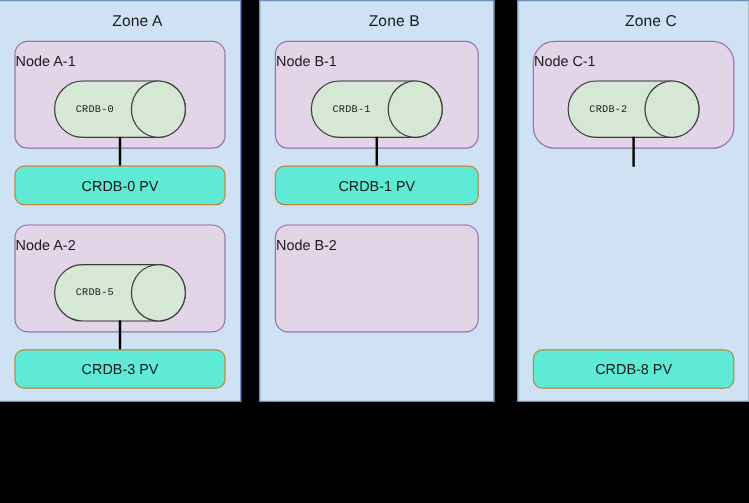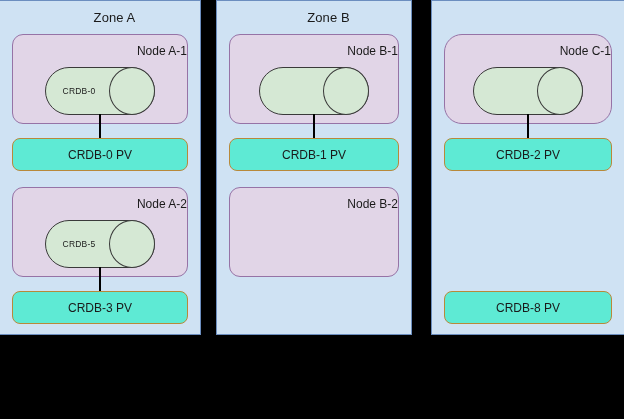--- a/index.html
+++ b/index.html
@@ -53,21 +53,21 @@
     background: #e1d5e7;
     border: 1px solid #9673a6;
     border-radius: 11px;
     box-sizing: border-box;
   }
   .node-title {
     position: absolute;
     top: 9px;
     left: 0;
     right: 0;
-    text-align: right;
+    text-align: left;
     font-size: 12px;
     color: #1a1a1a;
   }
 
   
   .node-r1 { top: 33px;  height: 90px; }
   
   .node-r2 { top: 186px; height: 90px; padding-left: 31px; }
 
   .zone-a .node { left: 12px; right: 12px; }
@@ -75,20 +75,21 @@
   .zone-c .node { left: 12px; right: 12px; border-radius: 18px; }
 
   
   .cyl {
     position: absolute;
     left: 50%;
     transform: translateX(-50%);
     top: 32px;
     width: 110px;
     height: 48px;
+    font-family: Liberation Mono, monospace;
   }
   .cyl-body {
     position: absolute;
     left: 0;
     top: 0;
     width: 110px;
     height: 48px;
     background: #d5e8d4;
     border: 1px solid #3a3a3a;
     border-radius: 24px / 24px;
@@ -182,38 +183,40 @@
   </div>
 
   <div class="zone zone-b">
     <div class="zone-title">Zone B</div>
 
     <div class="node node-r1">
       <div class="node-title">Node B-1</div>
       <div class="cyl">
         <div class="cyl-body"></div>
         <div class="cyl-cap"></div>
+        <div class="cyl-label">CRDB-1</div>
       </div>
     </div>
     <div class="connector connector-r1"></div>
     <div class="pv pv-r1">CRDB-1 PV</div>
 
     <div class="node node-r2">
       <div class="node-title">Node B-2</div>
     </div>
   </div>
 
   <div class="zone zone-c">
+    <div class="zone-title">Zone C</div>
 
     <div class="node node-r1">
       <div class="node-title">Node C-1</div>
       <div class="cyl">
         <div class="cyl-body"></div>
         <div class="cyl-cap"></div>
+        <div class="cyl-label">CRDB-2</div>
       </div>
     </div>
     <div class="connector connector-r1"></div>
-    <div class="pv pv-r1">CRDB-2 PV</div>
 
     <div class="pv pv-r2">CRDB-8 PV</div>
   </div>
 
 </div>
 
 </body></html>

